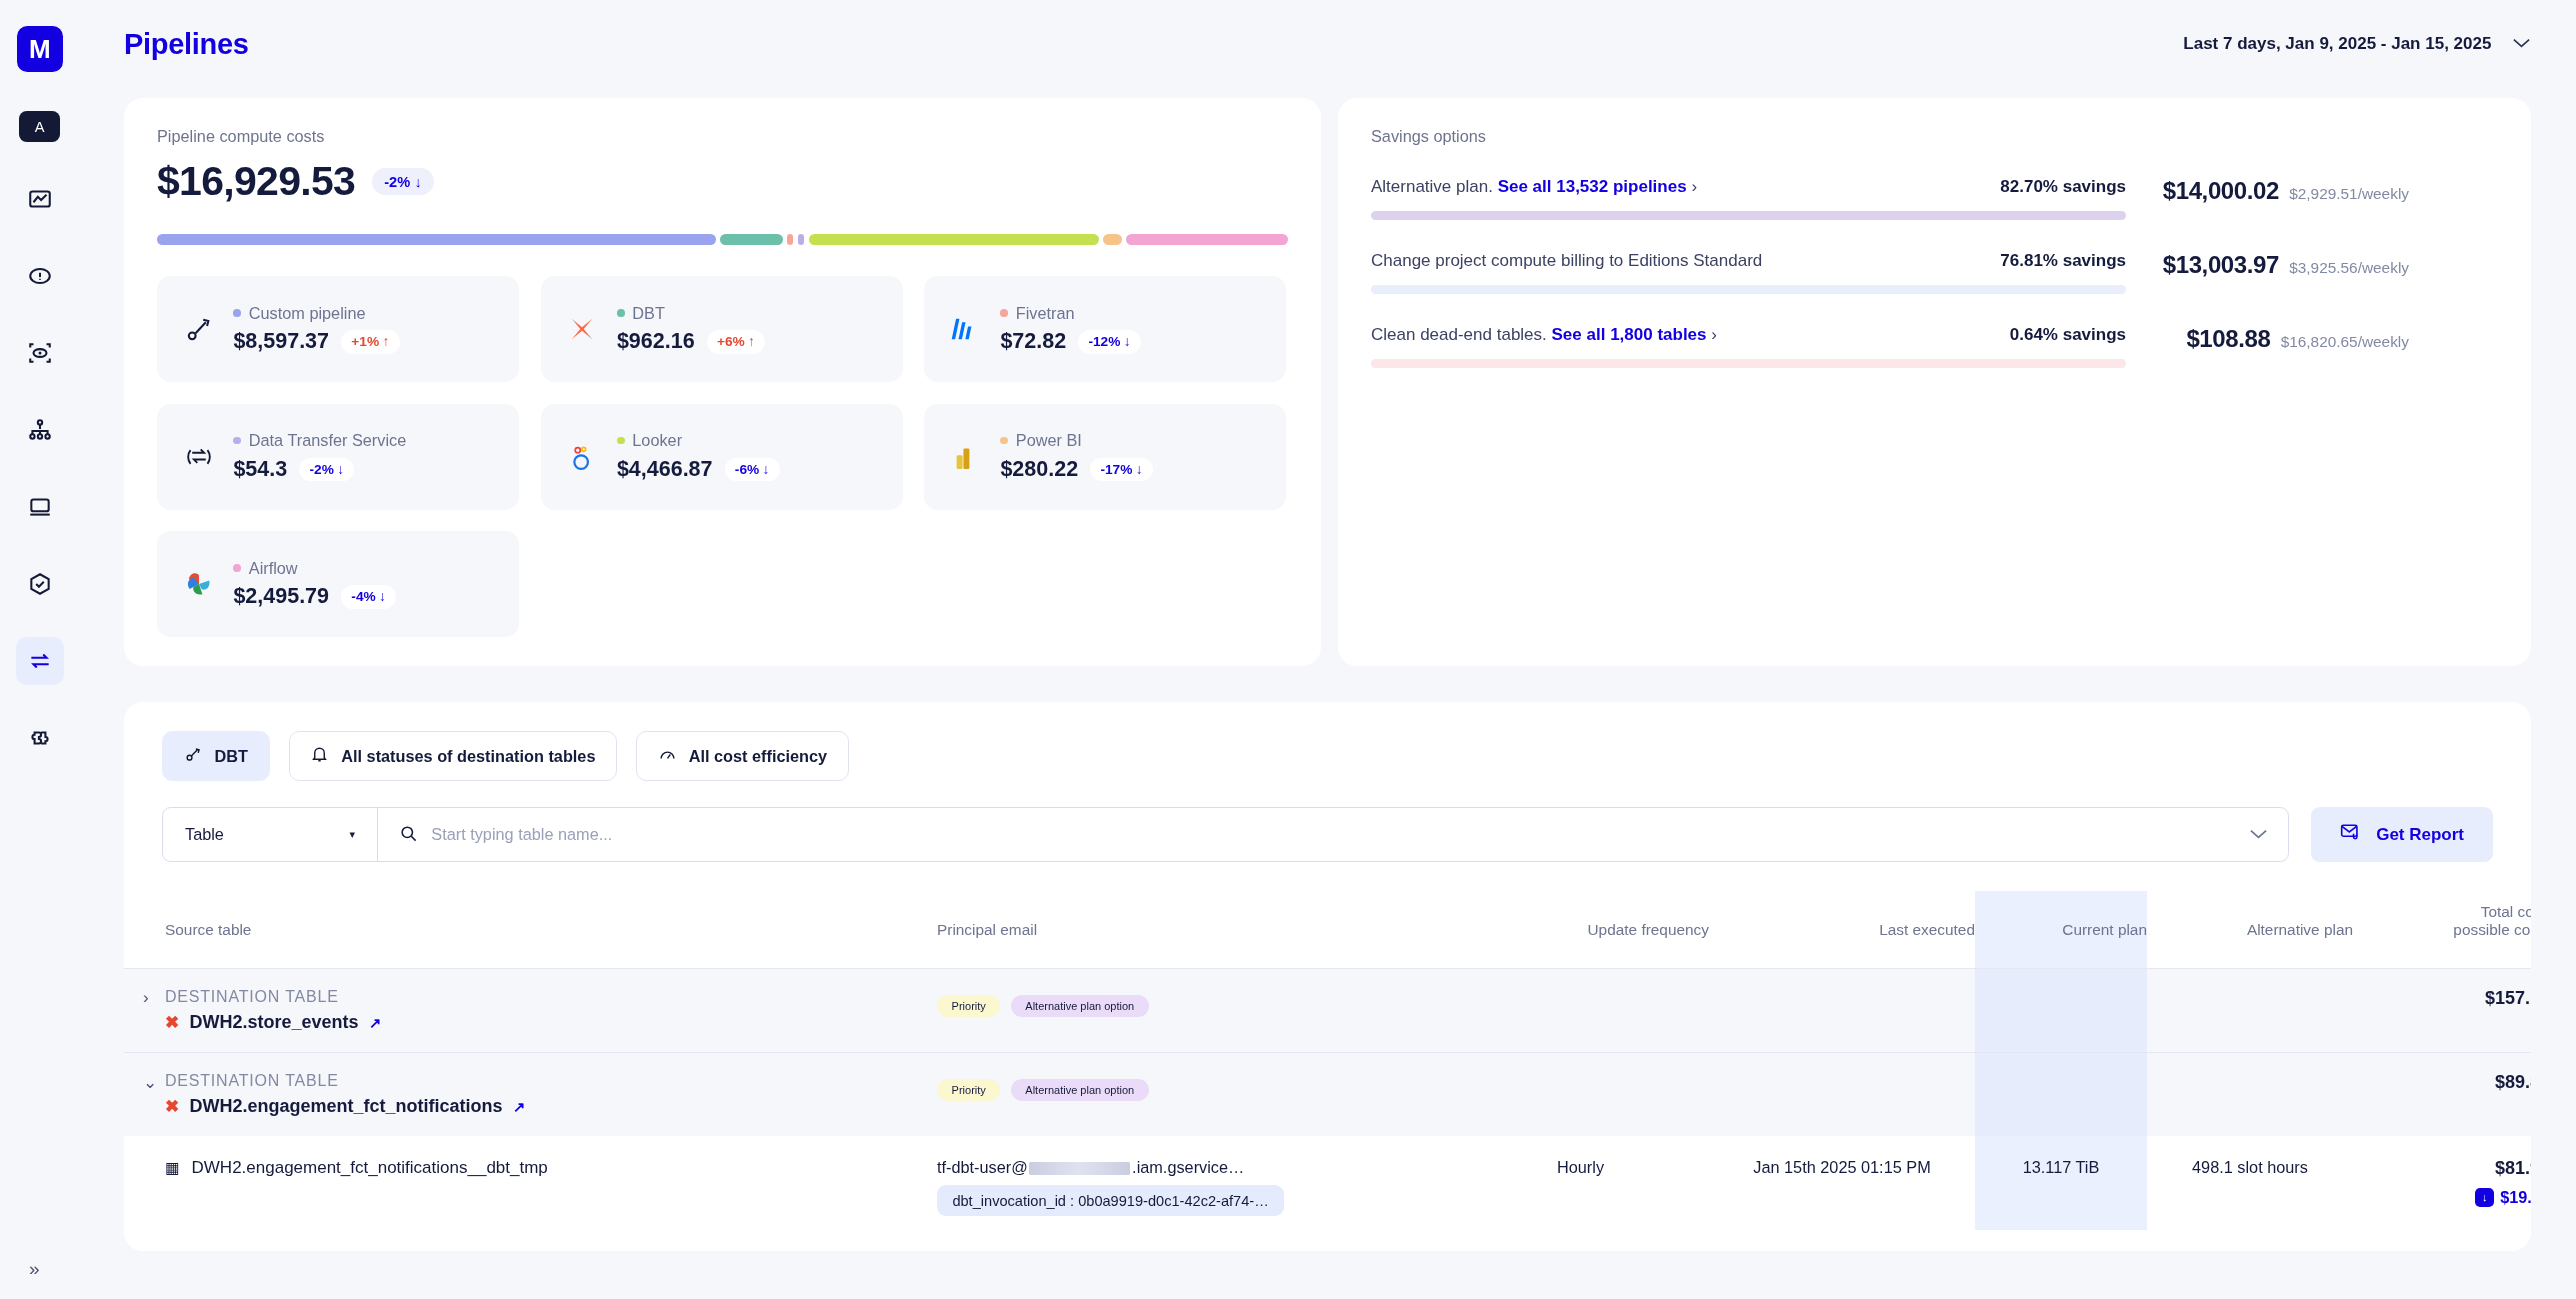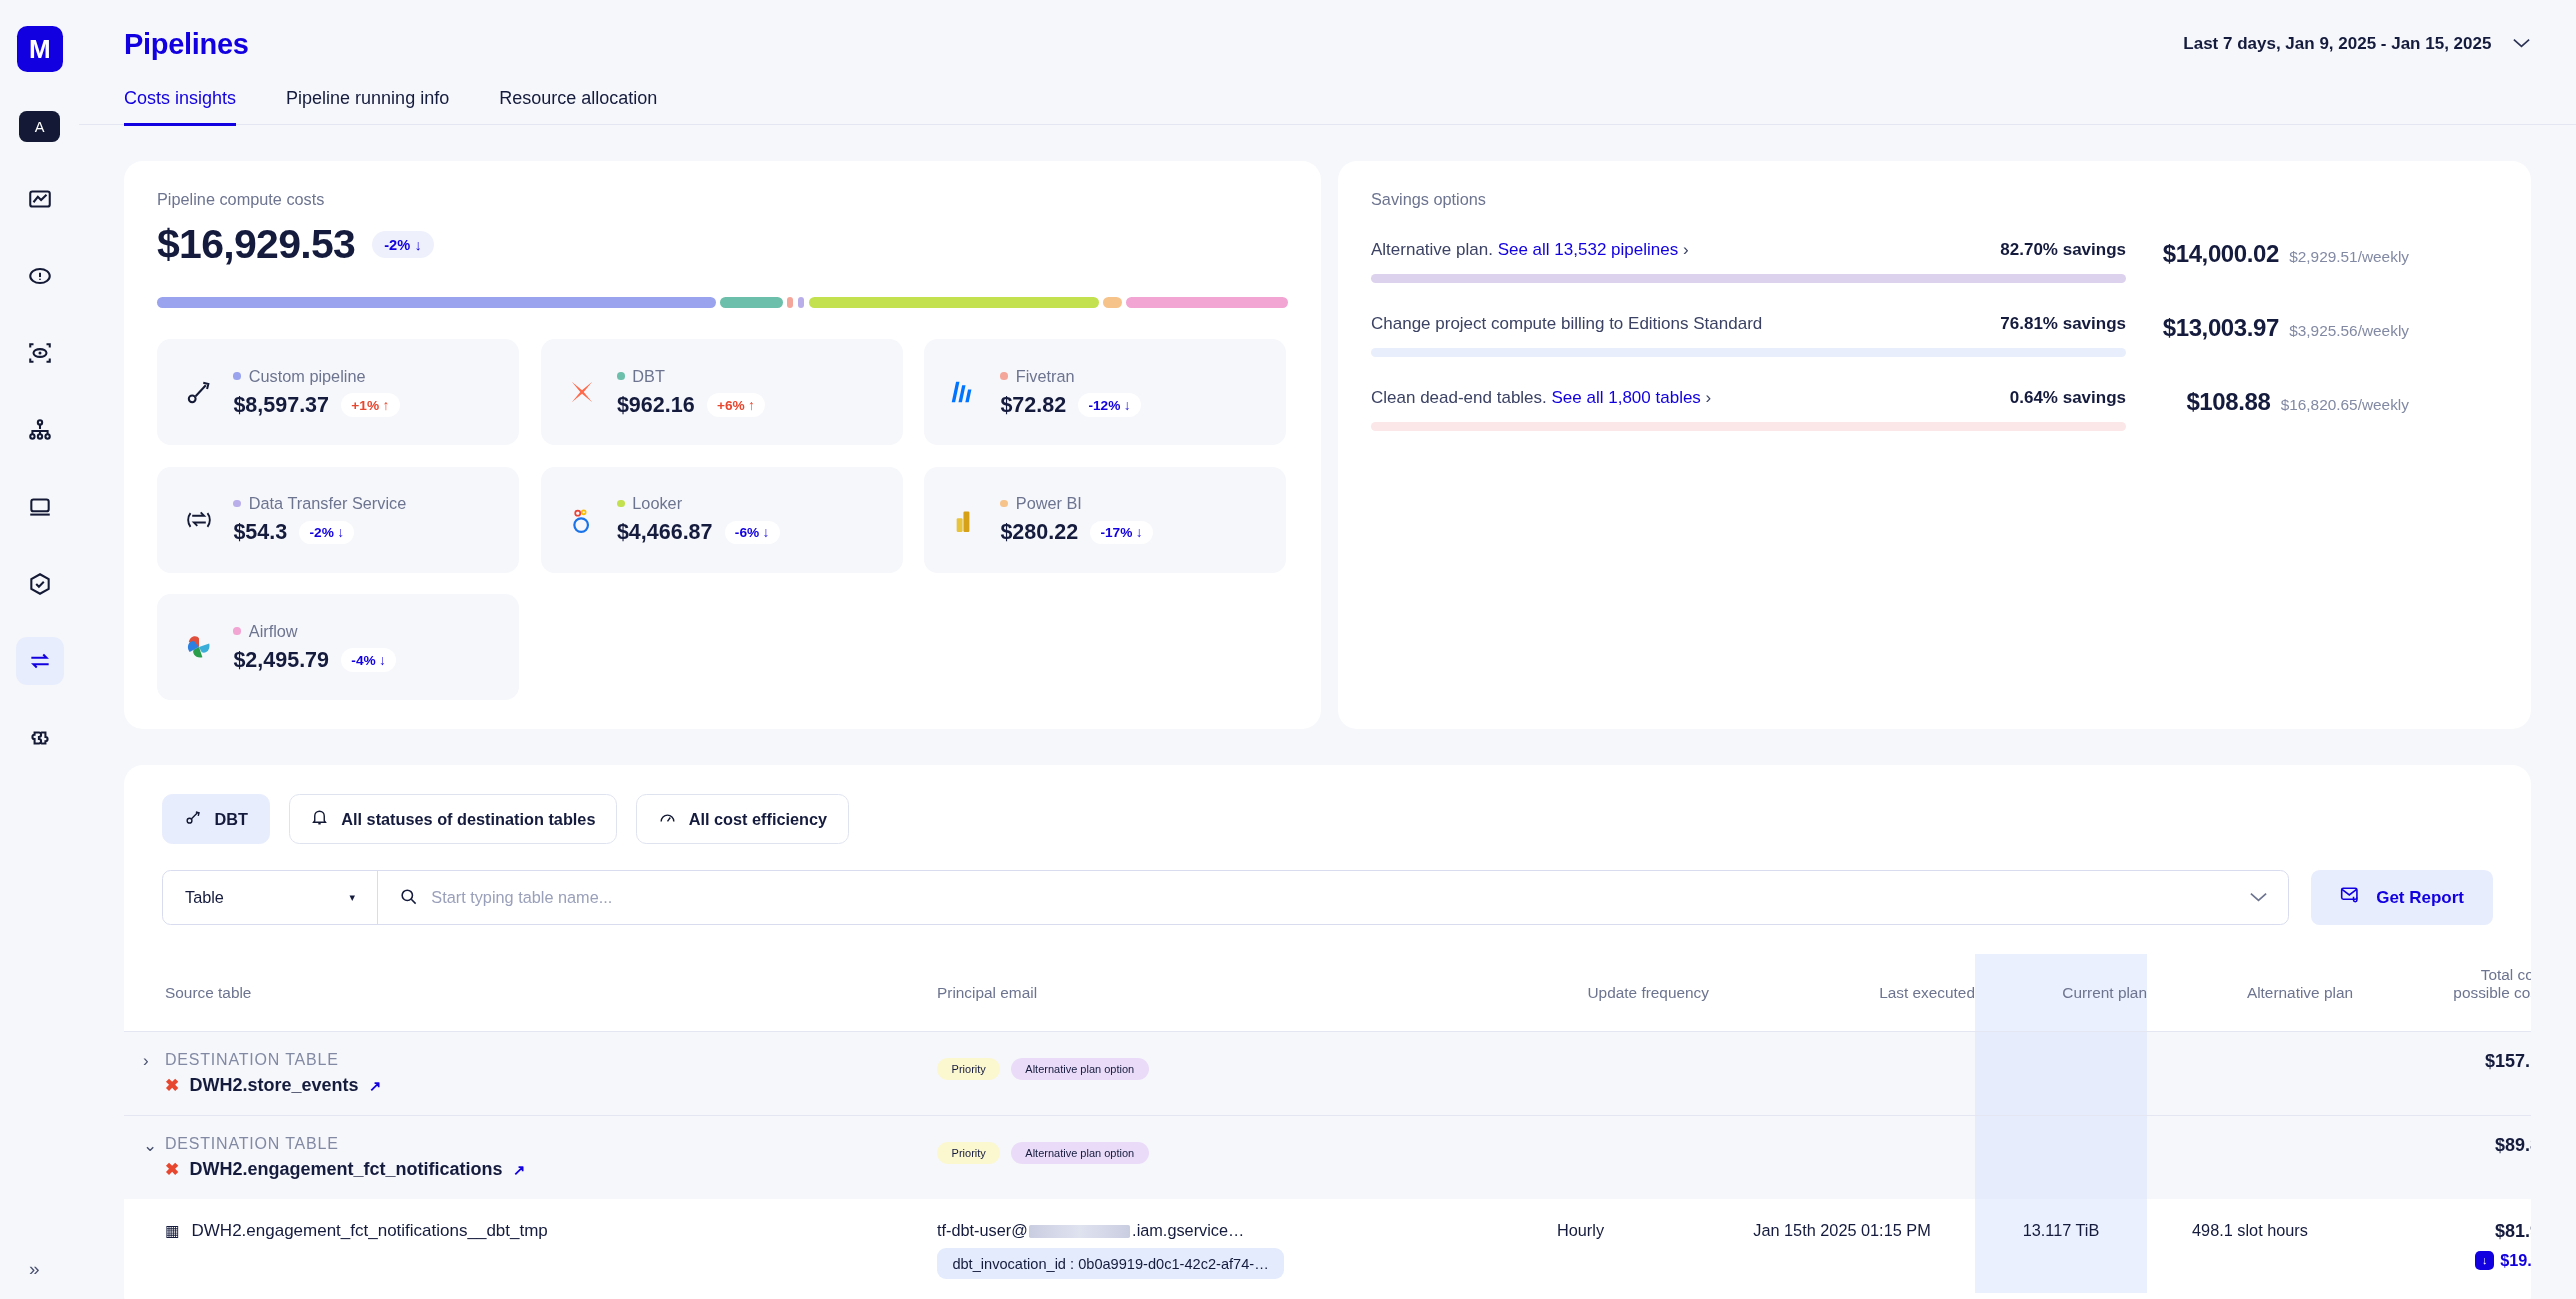--- a/index.html
+++ b/index.html
@@ -110,21 +110,21 @@
     font-size: 13.7px; font-weight: bold; color: #1200e0;
     display: inline-flex; align-items: center; gap: 3.4px;
   }
   .svc-pill.up { color: #e8472f; }
 
   
   .savings-row { margin-top: 31px; display: flex; align-items: flex-start; }
   .savings-left { flex: 1; max-width: 755px; }
   .savings-head { display: flex; justify-content: space-between; align-items: baseline; }
   .savings-desc { font-size: 17px; color: #3b4263; }
-  .savings-desc a { color: #1200e0; font-weight: normal; text-decoration: none; cursor: pointer; }
+  .savings-desc a { color: #1200e0; font-weight: bold; text-decoration: none; cursor: pointer; }
   .savings-pct { font-size: 17px; font-weight: bold; color: #151b3d; white-space: nowrap; }
   .savings-track { height: 9.4px; border-radius: 5.1px; margin-top: 13.7px; }
   .savings-right {
     width: 283px; display: flex; align-items: baseline; justify-content: flex-end; gap: 10.3px;
     padding-left: 34px;
   }
   .savings-amt { font-size: 24px; font-weight: bold; letter-spacing: -0.4px; }
   .savings-weekly { font-size: 15.4px; color: #8289a3; }
 
   
@@ -289,25 +289,20 @@
       <div class="date-range">
         <span>Last 7 days, Jan 9, 2025 - Jan 15, 2025</span>
         <span class="chev">
           <svg width="19" height="11" viewBox="0 0 22 13">
               <polyline points="2,2 11,10 20,2" fill="none" stroke="#2c3354" stroke-width="2"></polyline>
             </svg>
         </span>
       </div>
     </div>
 
-    <div class="tabs">
-      <div class="tab active">Costs insights</div>
-      <div class="tab">Pipeline running info</div>
-      <div class="tab">Resource allocation</div>
-    </div>
 
     <div class="panels">
 
       <section class="card card-costs">
         <div class="card-label">Pipeline compute costs</div>
         <div class="big-amount-row">
           <div class="big-amount">$16,929.53</div>
           <div class="delta-pill">
             <span>-2%</span>
             <span>↓</span>

